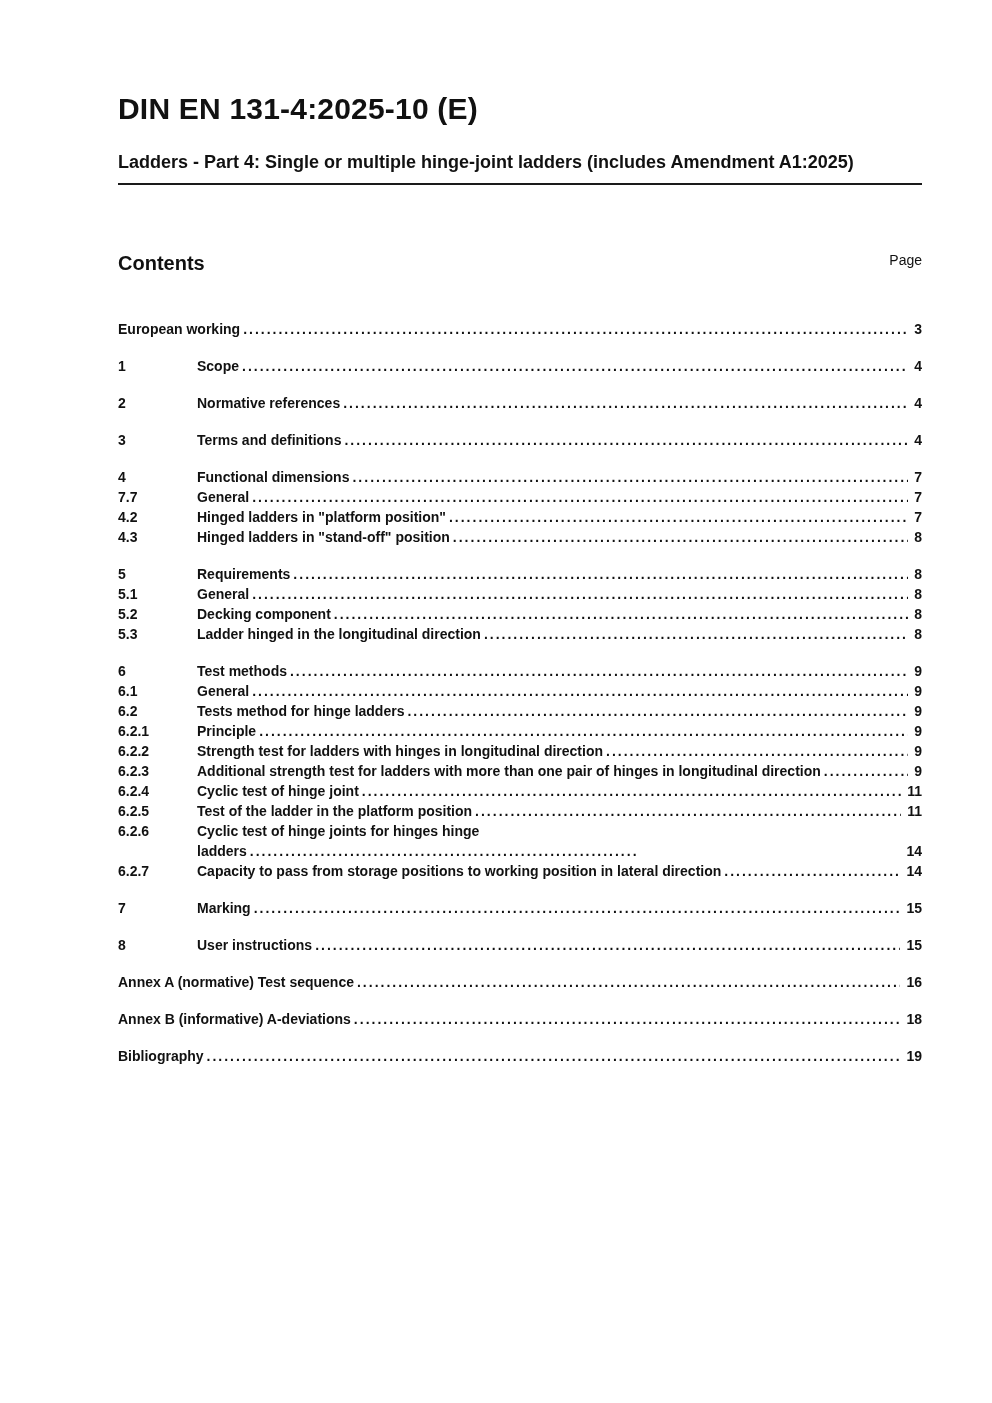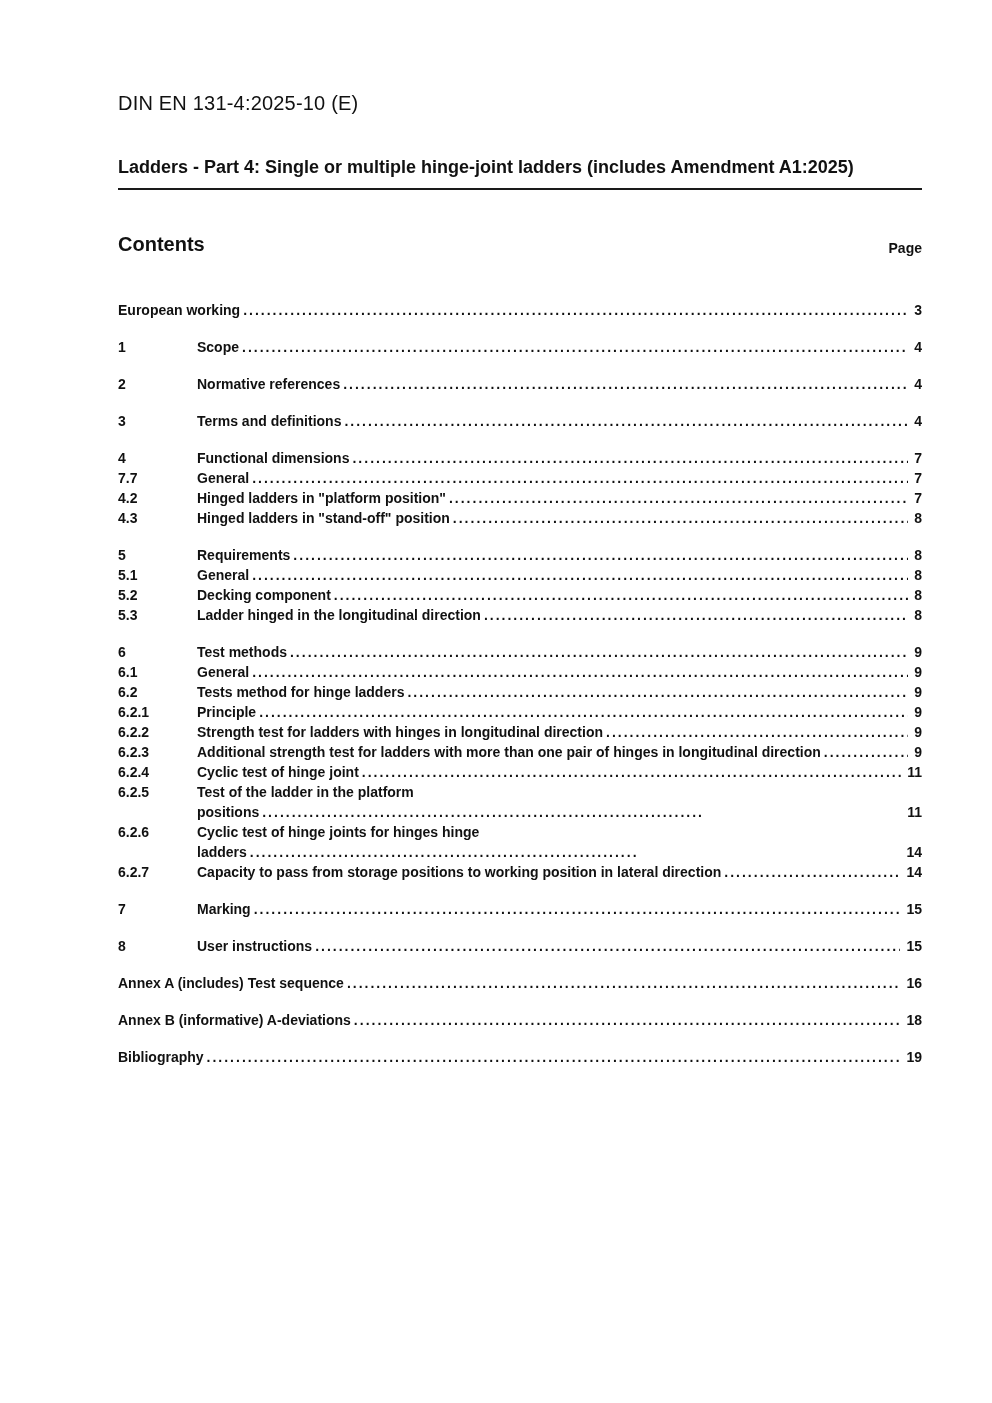--- a/index.html
+++ b/index.html
@@ -12,45 +12,45 @@
   }
   .page {
     box-sizing: border-box;
     width: 992px;
     min-height: 1403px;
     padding: 0 70px 60px 118px;
     background: #ffffff;
   }
   .doc-number {
     margin: 92px 0 0 0;
-    font-size: 20px;
-    font-weight: normal;
+    font-size: 30px;
+    font-weight: bold;
     letter-spacing: 0.2px;
   }
   .doc-title {
-    margin-top: 40px;
+    margin-top: 24px;
     font-size: 18px;
     font-weight: bold;
     line-height: 25px;
     padding-bottom: 8px;
     border-bottom: 2px solid #1a1a1a;
   }
   .contents-bar {
-    margin-top: 43px;
+    margin-top: 67px;
     display: flex;
     justify-content: space-between;
-    align-items: flex-end;
+    align-items: flex-start;
   }
   .contents-heading {
     font-size: 20px;
     font-weight: bold;
   }
   .page-col-label {
     font-size: 14px;
-    font-weight: bold;
+    font-weight: normal;
   }
   .toc-list { margin-top: 44px; }
   .toc-row {
     display: flex;
     font-size: 14px;
     font-weight: bold;
     line-height: 20px;
   }
   .toc-row.gap { margin-top: 17px; }
   .toc-num { flex: 0 0 79px; }
@@ -238,21 +238,21 @@
     <span class="toc-num">6.2.4</span>
     <span class="toc-entry">
       <span class="toc-title">Cyclic test of hinge joint</span><span class="toc-dots">...............................................................................................</span>
       <span class="toc-page">11</span>
     </span>
   </div>
 
   <div class="toc-row">
     <span class="toc-num">6.2.5</span>
     <span class="toc-entry">
-      <span class="toc-title">Test of the ladder in the platform positions</span><span class="toc-dots">...........................................................................</span>
+      <span class="toc-title">Test of the ladder in the platform position</span><span class="toc-dots">...........................................................................</span>
       <span class="toc-page">11</span>
     </span>
   </div>
 
   <div class="toc-row">
     <span class="toc-num">6.2.6</span>
     <span class="toc-entry">
       <span class="toc-title">Cyclic test of hinge joints for hinges hinge ladders</span><span class="toc-dots">..................................................................</span>
       <span class="toc-page">14</span>
     </span>
@@ -278,21 +278,21 @@
     <span class="toc-num">8</span>
     <span class="toc-entry">
       <span class="toc-title">User instructions</span><span class="toc-dots">.......................................................................................................</span>
       <span class="toc-page">15</span>
     </span>
   </div>
 
   <div class="toc-row gap">
     <span class="toc-num empty"></span>
     <span class="toc-entry">
-      <span class="toc-title">Annex A (includes) Test sequence</span><span class="toc-dots">...............................................................................................</span>
+      <span class="toc-title">Annex A (normative) Test sequence</span><span class="toc-dots">...............................................................................................</span>
       <span class="toc-page">16</span>
     </span>
   </div>
 
   <div class="toc-row gap">
     <span class="toc-num empty"></span>
     <span class="toc-entry">
       <span class="toc-title">Annex B (informative) A-deviations</span><span class="toc-dots">................................................................................................</span>
       <span class="toc-page">18</span>
     </span>

